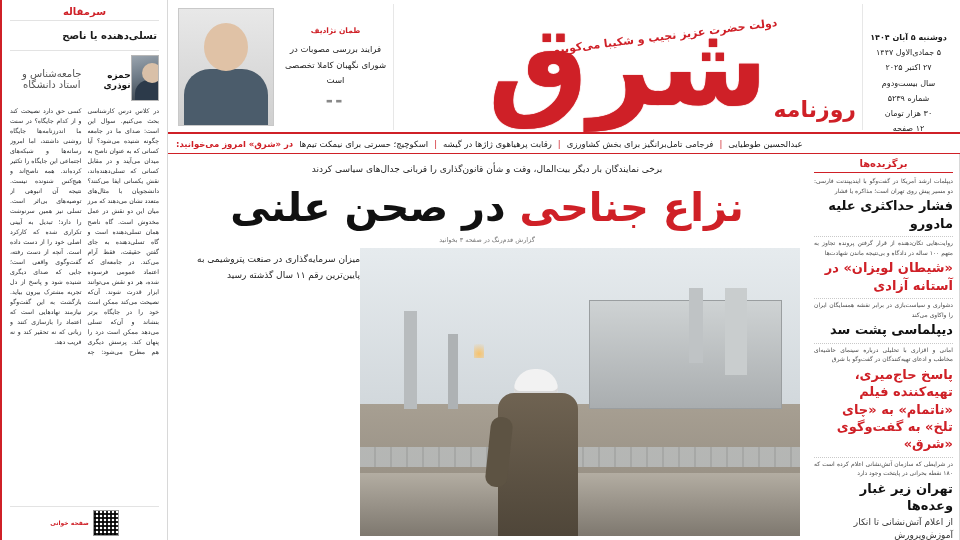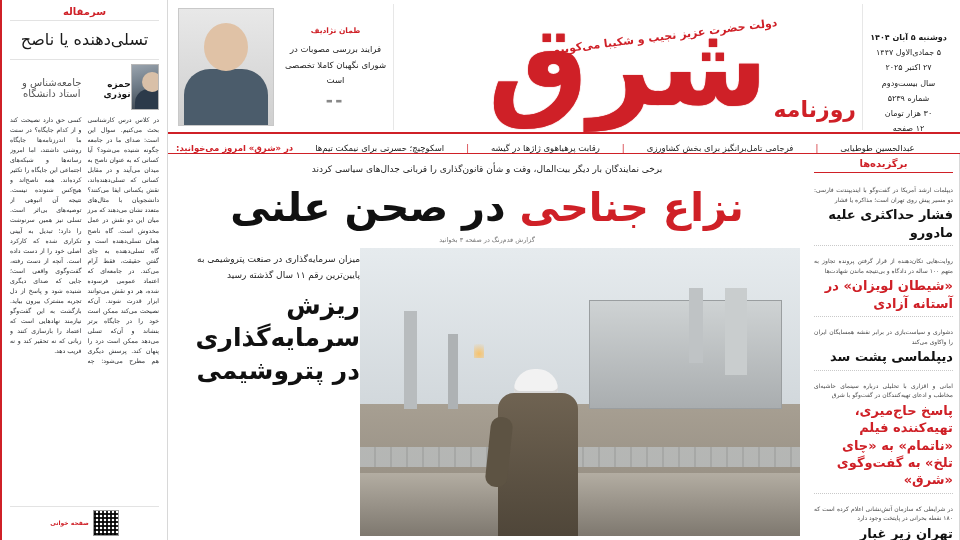--- a/index.html
+++ b/index.html
@@ -30,23 +30,23 @@
   .editorial-kicker {
     text-align: center;
     color: #cf2027;
     font-size: 10px;
     font-weight: bold;
     letter-spacing: 0.5px;
     padding-bottom: 3px;
     border-bottom: 1px solid #e3e3e3;
   }
   .editorial-title {
-    text-align: center;
-    font-size: 16px;
-    font-weight: normal;
+    text-align: right;
+    font-size: 10px;
+    font-weight: bold;
     color: #1a1a1a;
     padding: 7px 2px 7px 2px;
     line-height: 1.5;
   }
   .editorial-author-box {
     display: flex;
     flex-direction: row;
     align-items: center;
     border-top: 1px solid #e3e3e3;
     padding-top: 4px;
@@ -193,22 +193,22 @@
     content:"";
     position:absolute; left:50%; transform:translateX(-50%);
     bottom:0; width:84px; height:56px; border-radius:26px 26px 0 0;
     background:#4b5c6b;
   }
   .ticker {
     height: 20px;
     border-bottom: 1px solid #cf2027;
     display: flex;
     flex-direction: row-reverse;
-    align-items: flex-end;
-    gap: 22px;
+    align-items: center;
+    gap: 6px;
     padding: 0 8px;
     font-size: 8.5px;
     color: #1b1b1b;
     white-space: nowrap;
     overflow: hidden;
   }
   .ticker .lead { color:#cf2027; font-weight: bold; }
   .ticker .sep { color:#cf2027; }
 
   .body-area {
@@ -298,21 +298,21 @@
     background:#5d5343; border-radius:10px; transform: rotate(6deg); }
 
   
   .side-col {
     width: 152px;
     height: 100%;
     border-right: 1px solid #d8d8d8;
     padding: 4px 6px;
     display: flex;
     flex-direction: column;
-    gap: 10px;
+    gap: 1px;
     overflow: hidden;
   }
   .side-head {
     text-align: center;
     color: #cf2027;
     font-size: 10px;
     font-weight: bold;
     border-bottom: 1.5px solid #cf2027;
     padding-bottom: 3px;
     margin-bottom: 2px;
@@ -388,21 +388,20 @@
         <div class="main-kicker">برخی نمایندگان بار دیگر بیت‌المال، وقت و شأن قانون‌گذاری را قربانی جدال‌های سیاسی کردند</div>
         <h1 class="main-headline">
           <span class="red">نزاع جناحی</span>
           <span>در صحن علنی</span>
         </h1>
         <div class="main-credit">گزارش قدم‌رنگ در صفحه ۳ بخوانید</div>
 
         <div class="photo-block">
           <div class="photo-text">
             <div class="photo-kicker">میزان سرمایه‌گذاری در صنعت پتروشیمی به پایین‌ترین رقم ۱۱ سال گذشته رسید</div>
-            <h2 class="photo-headline">ریزش سرمایه‌گذاری در پتروشیمی</h2>
           </div>
           <figure class="photo">
             <div class="ph-sky"></div>
             <div class="ph-ground"></div>
             <div class="ph-plant"></div>
             <div class="ph-stack1"></div>
             <div class="ph-stack2"></div>
             <div class="ph-tower"></div>
             <div class="ph-tower2"></div>
             <div class="ph-flare"></div>

